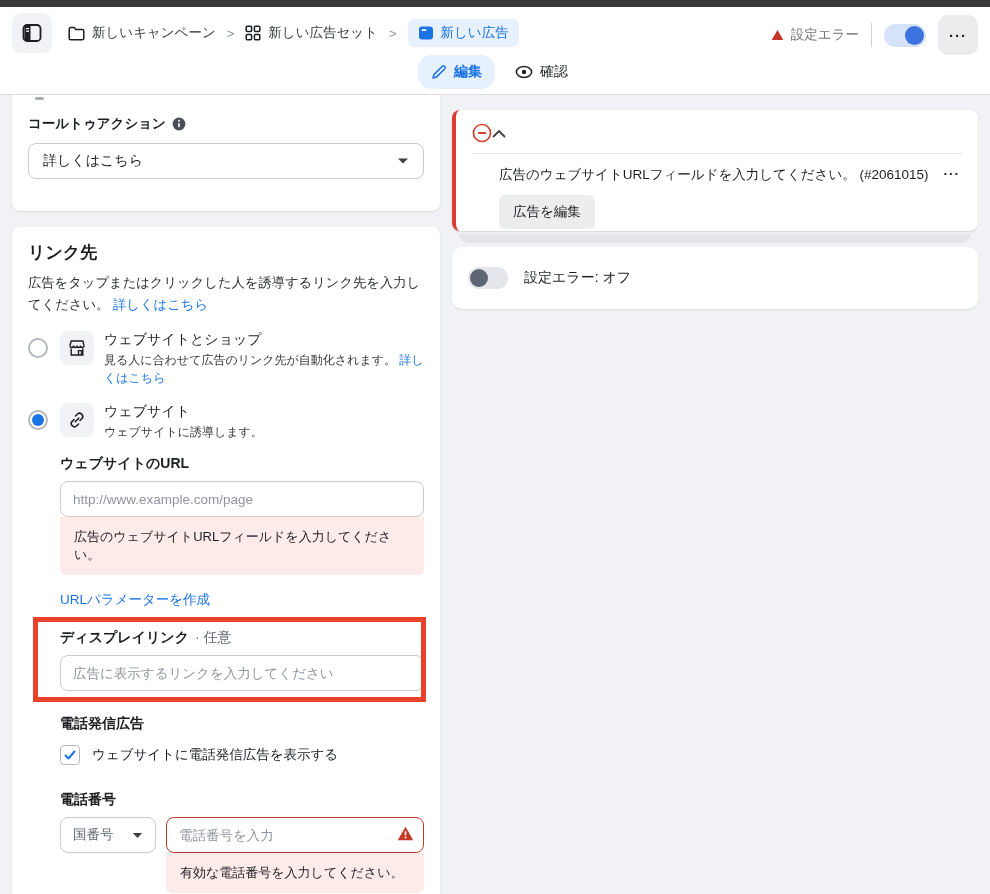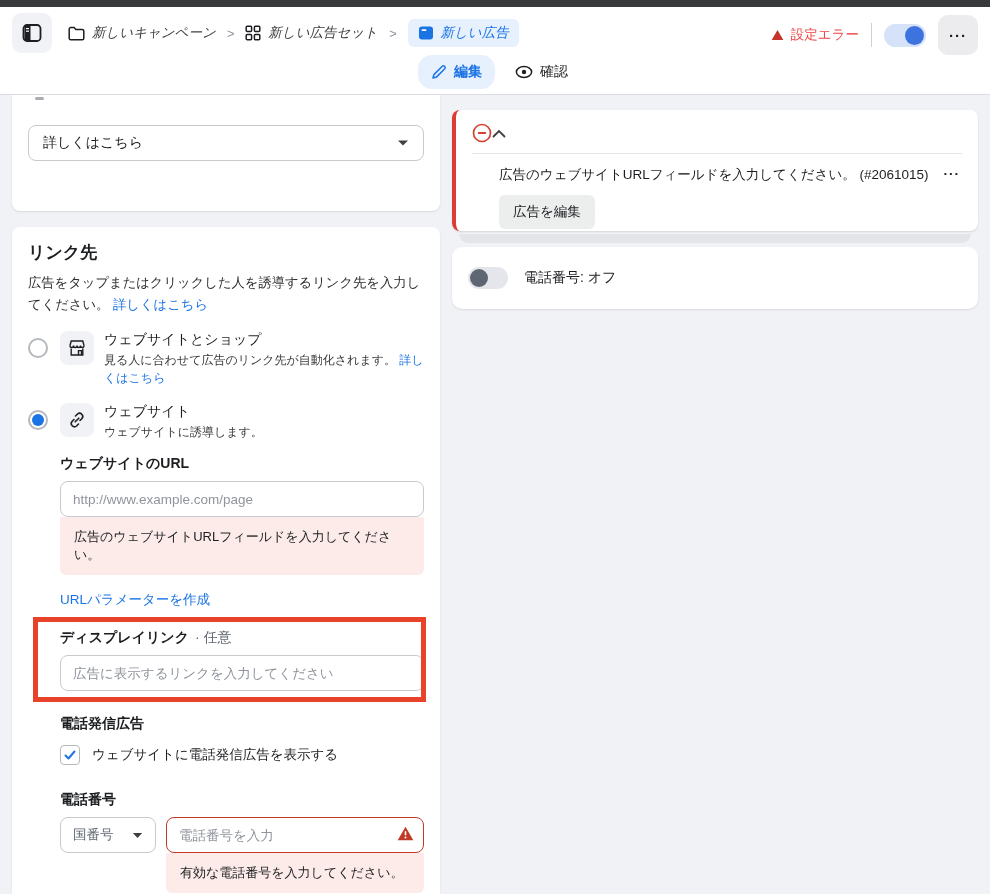--- a/index.html
+++ b/index.html
@@ -9,26 +9,26 @@
     background:#f0f2f5;
     font-family:"Liberation Sans","DejaVu Sans",sans-serif;
     color:#1c1e21; font-size:13.5px;
   }
   svg { display:block; }
 
   
   .chrome-bar { position:absolute; top:0; left:0; width:990px; height:7px; background:#38393b; }
   .header { position:absolute; top:7px; left:0; width:990px; height:88px; background:#fff; border-bottom:1px solid #dadde1; }
   .sidebar-toggle { position:absolute; top:6px; left:12px; width:40px; height:40px; background:#f0f2f5; border-radius:9px; display:flex; align-items:center; justify-content:center; cursor:pointer; }
-  .breadcrumb { position:absolute; top:6px; left:68px; height:40px; display:flex; align-items:center; gap:10px;font-style:italic; }
+  .breadcrumb { position:absolute; top:6px; left:68px; height:40px; display:flex; align-items:center; gap:10px; }
   .crumb { display:flex; align-items:center; gap:7px; color:#3e4042; font-size:13.5px; cursor:pointer; }
   .crumb-sep { color:#8d949e; font-size:13px; padding:0 1px; }
   .crumb.active { background:#e7f0fd; color:#1b74e4; padding:5px 10px; border-radius:6px; font-weight:500; }
   .header-right { position:absolute; top:10px; right:12px; height:36px; display:flex; align-items:center; gap:12px; }
-  .status-error { display:flex; align-items:center; gap:7px; font-size:13.5px; color:#ef4444; cursor:pointer; }
+  .status-error { display:flex; align-items:center; gap:7px; font-size:13.5px; color:#737373; cursor:pointer; }
   .vdivider { width:1px; height:24px; background:#ced0d4; }
   .toggle { position:relative; border-radius:12px; cursor:pointer; }
   .toggle.master { width:42px; height:23px; background:#d6e2f8; }
   .toggle.master .knob { position:absolute; top:2px; left:21px; width:19px; height:19px; border-radius:50%; background:#3d73de; }
   .more-btn { width:40px; height:40px; background:#ececef; border-radius:10px; display:flex; align-items:center; justify-content:center; font-weight:bold; font-size:15px; letter-spacing:1px; color:#1c1e21; cursor:pointer; }
   .tabs { position:absolute; top:48px; left:418px; display:flex; align-items:center; gap:16px; }
   .tab { display:flex; align-items:center; gap:7px; padding:8px 13px; border-radius:14px; font-size:14px; cursor:pointer; }
   .tab.active { background:#e7f0fd; color:#1b74e4; font-weight:bold; }
   .tab.plain { color:#1c1e21; font-weight:500; padding:8px 4px; }
 
@@ -179,20 +179,30 @@
             <circle cx="9" cy="7" r="2.2" fill="#1c1e21"></circle>
           </svg>
       </span>
       <span>確認</span>
     </div>
   </div>
 </div>
 
 <section class="card cta-card">
   <div class="remnant"></div>
+  <div class="field-label">
+    <span>コールトゥアクション</span>
+    <span>
+      <svg width="14" height="14" viewBox="0 0 14 14">
+          <circle cx="7" cy="7" r="6.4" fill="#4b4f55"></circle>
+          <rect x="6.2" y="6" width="1.6" height="4.4" rx="0.8" fill="#fff"></rect>
+          <circle cx="7" cy="3.8" r="0.95" fill="#fff"></circle>
+        </svg>
+    </span>
+  </div>
   <div class="select-box">
     <span class="val">詳しくはこちら</span>
     <span>
       <svg width="12" height="8" viewBox="0 0 12 8">
           <path d="M1 1.5 L6 6.5 L11 1.5 Z" fill="#3e4042"></path>
         </svg>
     </span>
   </div>
 </section>
 
@@ -318,14 +328,14 @@
   </div>
   <button class="edit-ad-btn">広告を編集</button>
 </section>
 
 <div class="stack-edge"></div>
 
 <section class="preview-card">
   <div class="toggle preview">
       <div class="knob"></div>
     </div>
-  <span class="preview-label">電話番号: オフ</span>
+  <span class="preview-label">設定エラー: オフ</span>
 </section>
 
 </body></html>

